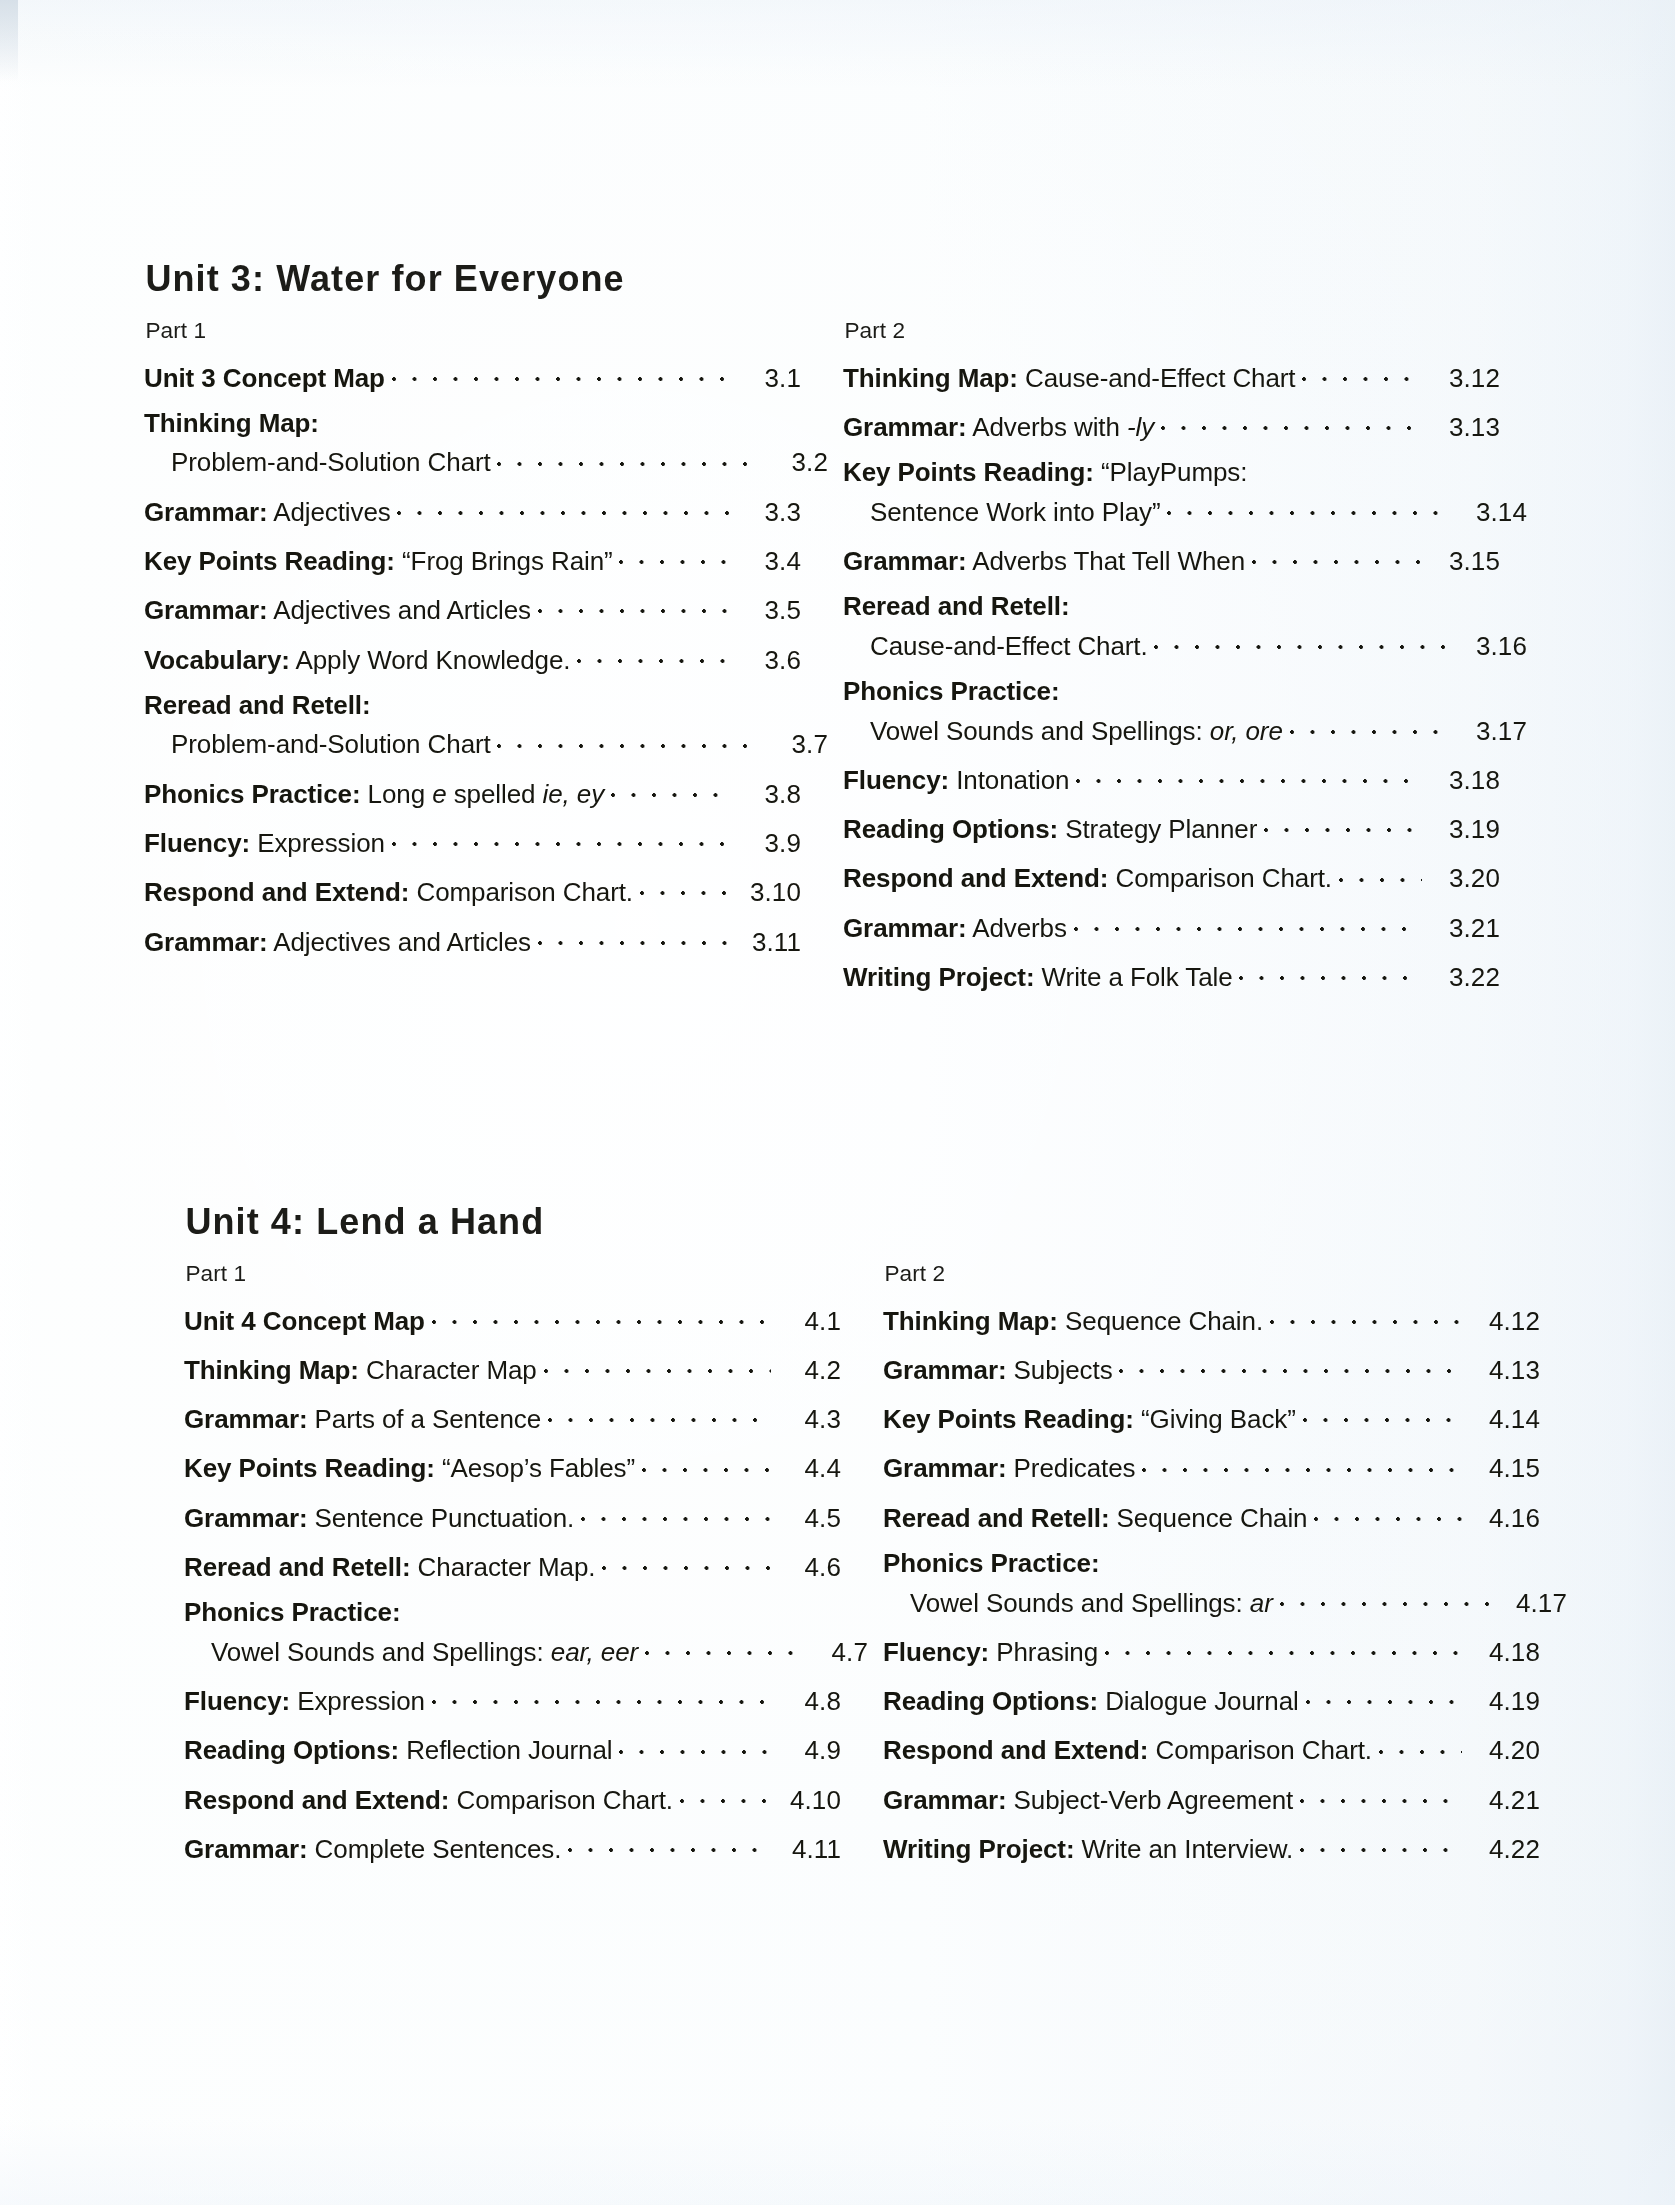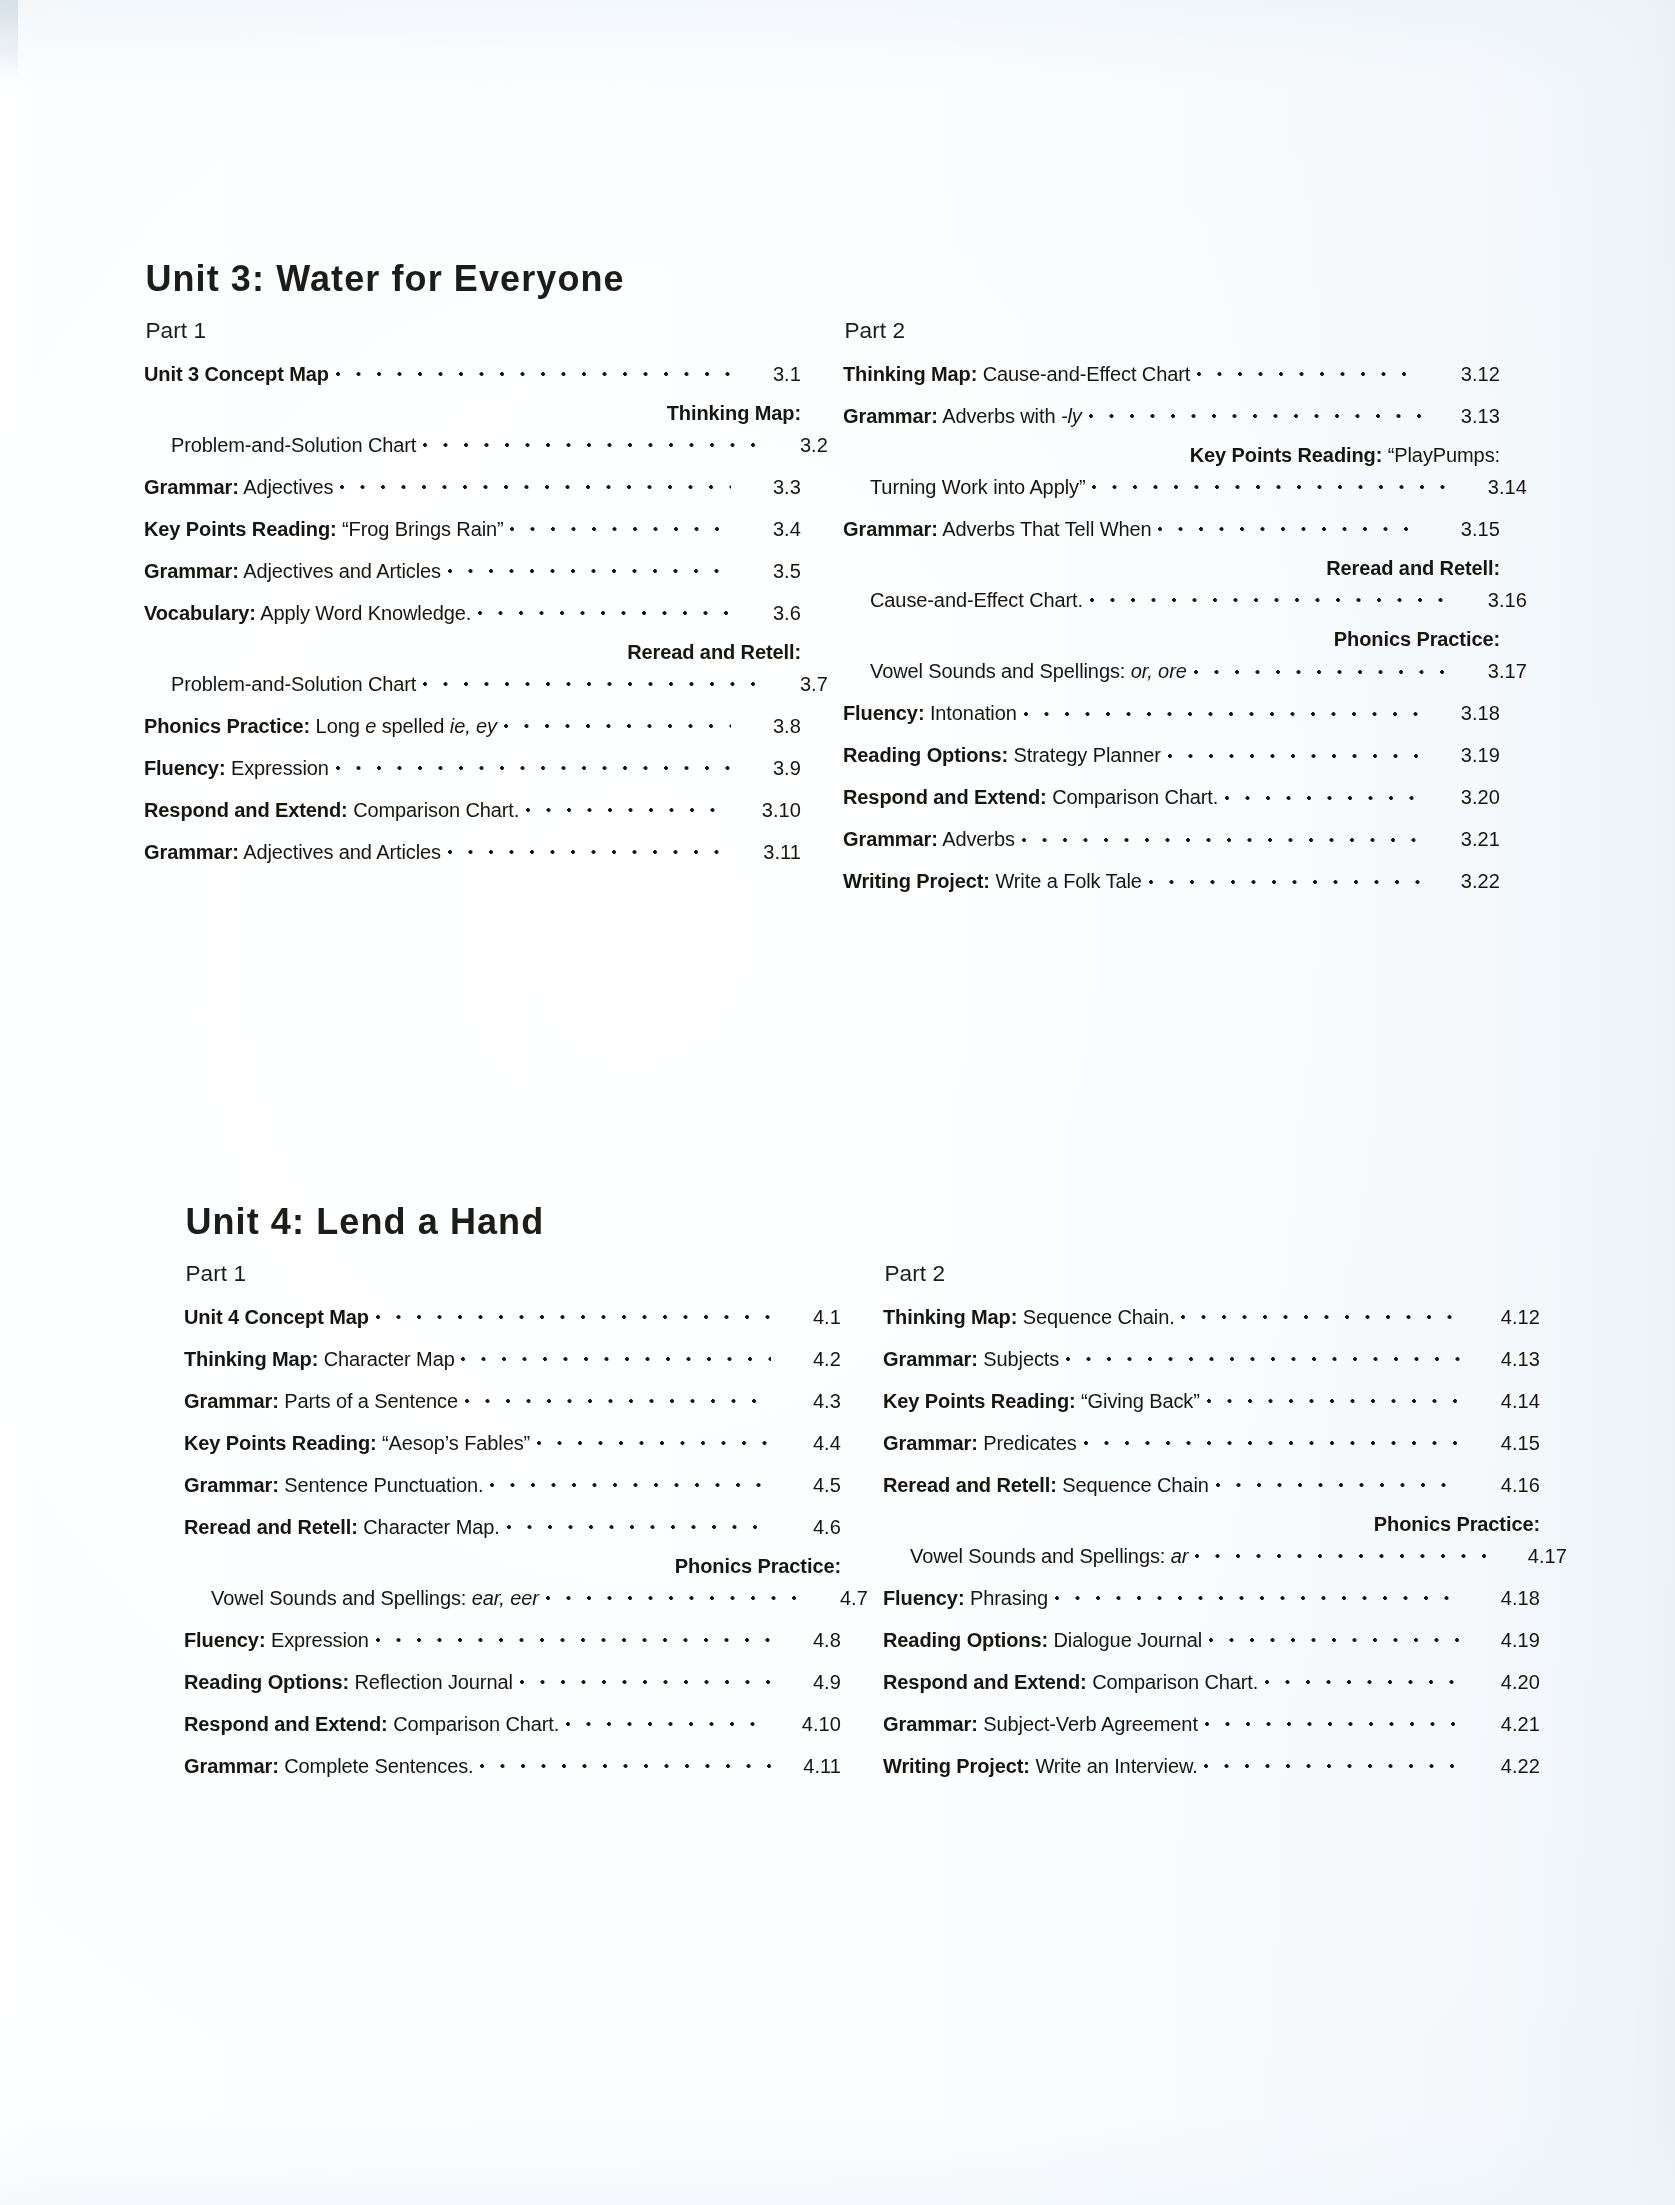--- a/index.html
+++ b/index.html
@@ -90,26 +90,25 @@
     letter-spacing: 0.1px;
     line-height: 1;
     margin: 0 0 18px 1.4px;
   }
 
   
   .entry {
     display: flex;
     align-items: baseline;
     width: 100%;
-    font-size: 20px;
+    font-size: 26px;
     line-height: 1.05;
     color: #16160f;
     margin-bottom: 18px;
     white-space: nowrap;
-    justify-content: flex-end;
   }
   .entry.indent { padding-left: 27px; }
   .entry.nodots { margin-bottom: 8.2px; }
 
   .entry .txt {
     flex: 0 0 auto;
     letter-spacing: -0.1px;
   }
   .entry .txt b {
     font-weight: 700;
@@ -230,21 +229,21 @@
             </div>
             <div class="entry">
               <span class="txt"><b>Grammar:</b> Adverbs with <i>-ly</i></span>
               <span class="leader"></span>
               <span class="pageno">3.13</span>
             </div>
             <div class="entry nodots">
               <span class="txt"><b>Key Points Reading:</b> “PlayPumps:</span>
             </div>
             <div class="entry indent">
-              <span class="txt">Turning Work into Apply”</span>
+              <span class="txt">Sentence Work into Play”</span>
               <span class="leader"></span>
               <span class="pageno">3.14</span>
             </div>
             <div class="entry">
               <span class="txt"><b>Grammar:</b> Adverbs That Tell When</span>
               <span class="leader"></span>
               <span class="pageno">3.15</span>
             </div>
             <div class="entry nodots">
               <span class="txt"><b>Reread and Retell:</b></span>

